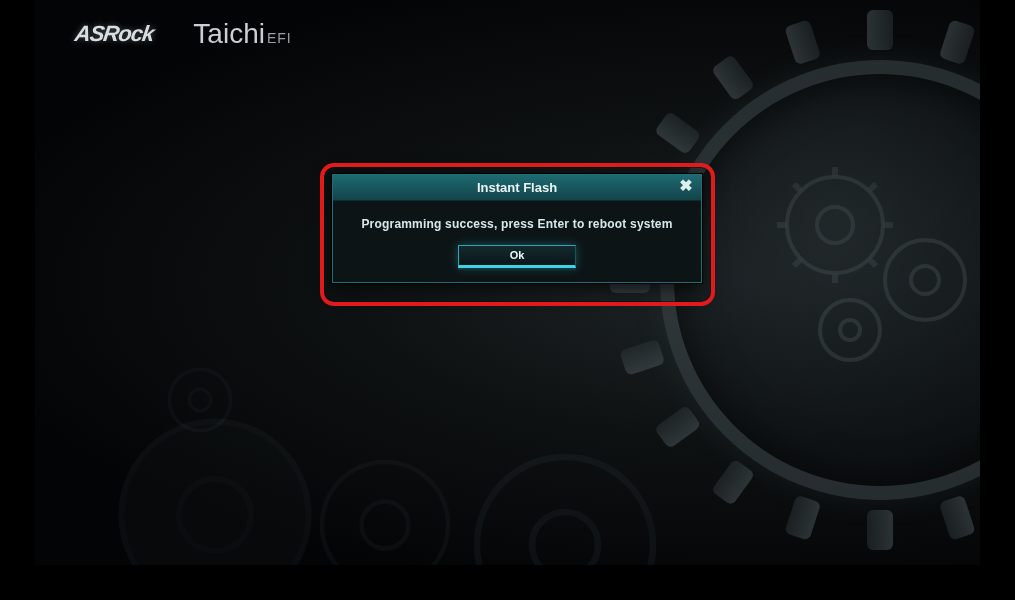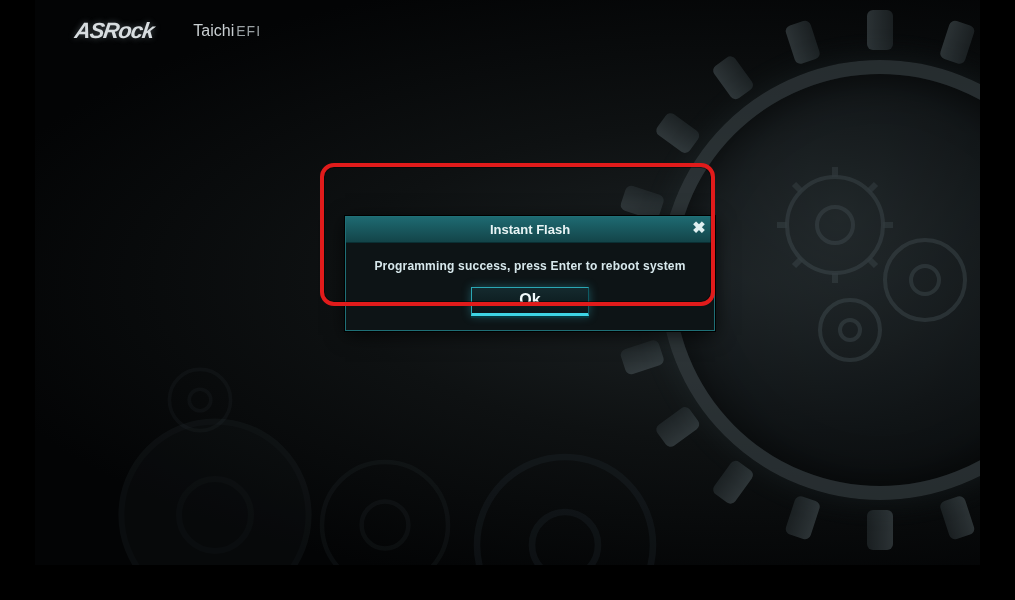--- a/index.html
+++ b/index.html
@@ -26,21 +26,21 @@
     font-weight: 900;
     font-style: italic;
     font-size: 22px;
     letter-spacing: -1px;
     color: #d8dde0;
     text-shadow: 0 0 6px rgba(200,220,230,.35);
     transform: skewX(-8deg);
   }
   .taichi {
     font-family: Arial, sans-serif;
-    font-size: 16px;
+    font-size: 28px;
     color: #c9cfd2;
     letter-spacing: 0;
   }
   .efi {
     font-size: 14px;
     color: #9aa1a4;
     letter-spacing: 1px;
     margin-left: 2px;
   }
 
@@ -85,27 +85,26 @@
     border: 4px solid #e11b1b;
     border-radius: 14px;
     box-shadow: 0 0 0 1px rgba(0,0,0,.4) inset;
     pointer-events: none;
     z-index: 40;
   }
 
   
   .dialog {
     position: absolute;
-    left: 310px; top: 174px;
+    left: 297px; top: 174px;
     width: 370px;
     background: #0d1416;
     border: 1px solid #1f6f76;
     box-shadow: 0 0 0 1px #000, 0 4px 18px rgba(0,0,0,.7);
     z-index: 30;
-    margin-top: 42px;
   }
   .dialog .titlebar {
     height: 26px;
     background: linear-gradient(#1e6a71, #134449);
     border-bottom: 1px solid #0a2f33;
     display: flex; align-items: center; justify-content: center;
     position: relative;
     color: #e8f4f5;
     font-size: 13px;
     font-weight: bold;
@@ -128,21 +127,21 @@
     font-size: 12px;
     font-weight: bold;
     letter-spacing: .2px;
     margin-bottom: 14px;
   }
   .dialog .btn {
     display: inline-block;
     min-width: 118px;
     padding: 3px 0 4px;
     color: #eff9fa;
-    font-size: 16px;
+    font-size: 11px;
     font-weight: bold;
     background: linear-gradient(#142a2e, #0a1619);
     border-top: 1px solid #2aa7b4;
     border-left: 1px solid #2aa7b4;
     border-right: 1px solid #0d5a63;
     border-bottom: 3px solid #3ed4e4;
     box-shadow: 0 2px 0 #06373d, 0 0 10px rgba(60,200,220,.35);
     cursor: pointer;
   }
 </style>

